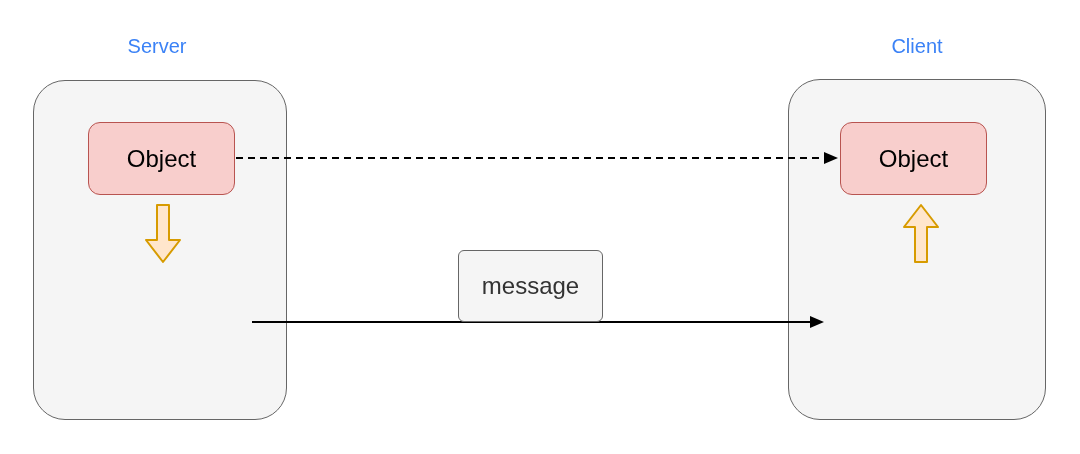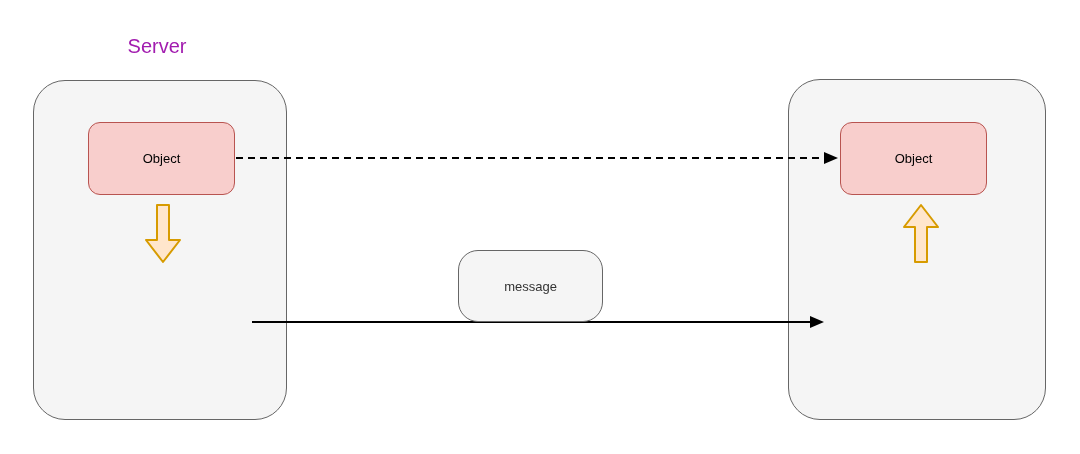--- a/index.html
+++ b/index.html
@@ -15,21 +15,21 @@
     background: #ffffff;
     overflow: hidden;
   }
   .group-label {
     position: absolute;
     top: 34px;
     width: 160px;
     text-align: center;
     font-size: 20px;
     line-height: 24px;
-    color: #a21caf;
+    color: #3b82f6;
     z-index: 1;
   }
   .server-label { left: 77px; }
   .client-label { left: 837px; }
 
   .container {
     position: absolute;
     background: var(--container-fill, #f5f5f5);
     border: 1px solid var(--container-stroke, #666666);
     border-radius: 32px;
@@ -37,21 +37,21 @@
     z-index: 0;
   }
   .server-container { left: 33px;  top: 80px; width: 254px; height: 340px; }
   .client-container { left: 788px; top: 79px; width: 258px; height: 341px; }
 
   .node {
     position: absolute;
     display: flex;
     align-items: center;
     justify-content: center;
-    font-size: 13px;
+    font-size: 24px;
     color: #000000;
     box-sizing: border-box;
     z-index: 1;
   }
   .object-node {
     width: 147px;
     height: 73px;
     top: 122px;
     background: var(--object-fill, #f8cecc);
     border: 1.5px solid var(--object-stroke, #b85450);
@@ -70,21 +70,21 @@
   .rpc-server { left: 70px;  top: 271px; }
   .rpc-client { left: 827px; top: 270px; width: 181px; }
 
   .message-node {
     left: 458px;
     top: 250px;
     width: 145px;
     height: 72px;
     background: var(--container-fill, #f5f5f5);
     border: 1px solid var(--container-stroke, #666666);
-    border-radius: 20px;
+    border-radius: 6px;
     color: #333333;
     z-index: 3;
   }
 
   .edge-layer {
     position: absolute;
     left: 0;
     top: 0;
     width: 1080px;
     height: 454px;
@@ -104,20 +104,21 @@
     stroke-width: 2;
     stroke-linejoin: round;
   }
 </style>
 </head>
 <body>
 
 <div class="canvas">
 
   <div class="group-label server-label">Server</div>
+  <div class="group-label client-label">Client</div>
 
   <div class="container server-container"></div>
   <div class="container client-container"></div>
 
   <div class="node object-node server-object">
     <span>Object</span>
   </div>
 
   <div class="node object-node client-object">
     <span>Object</span>

